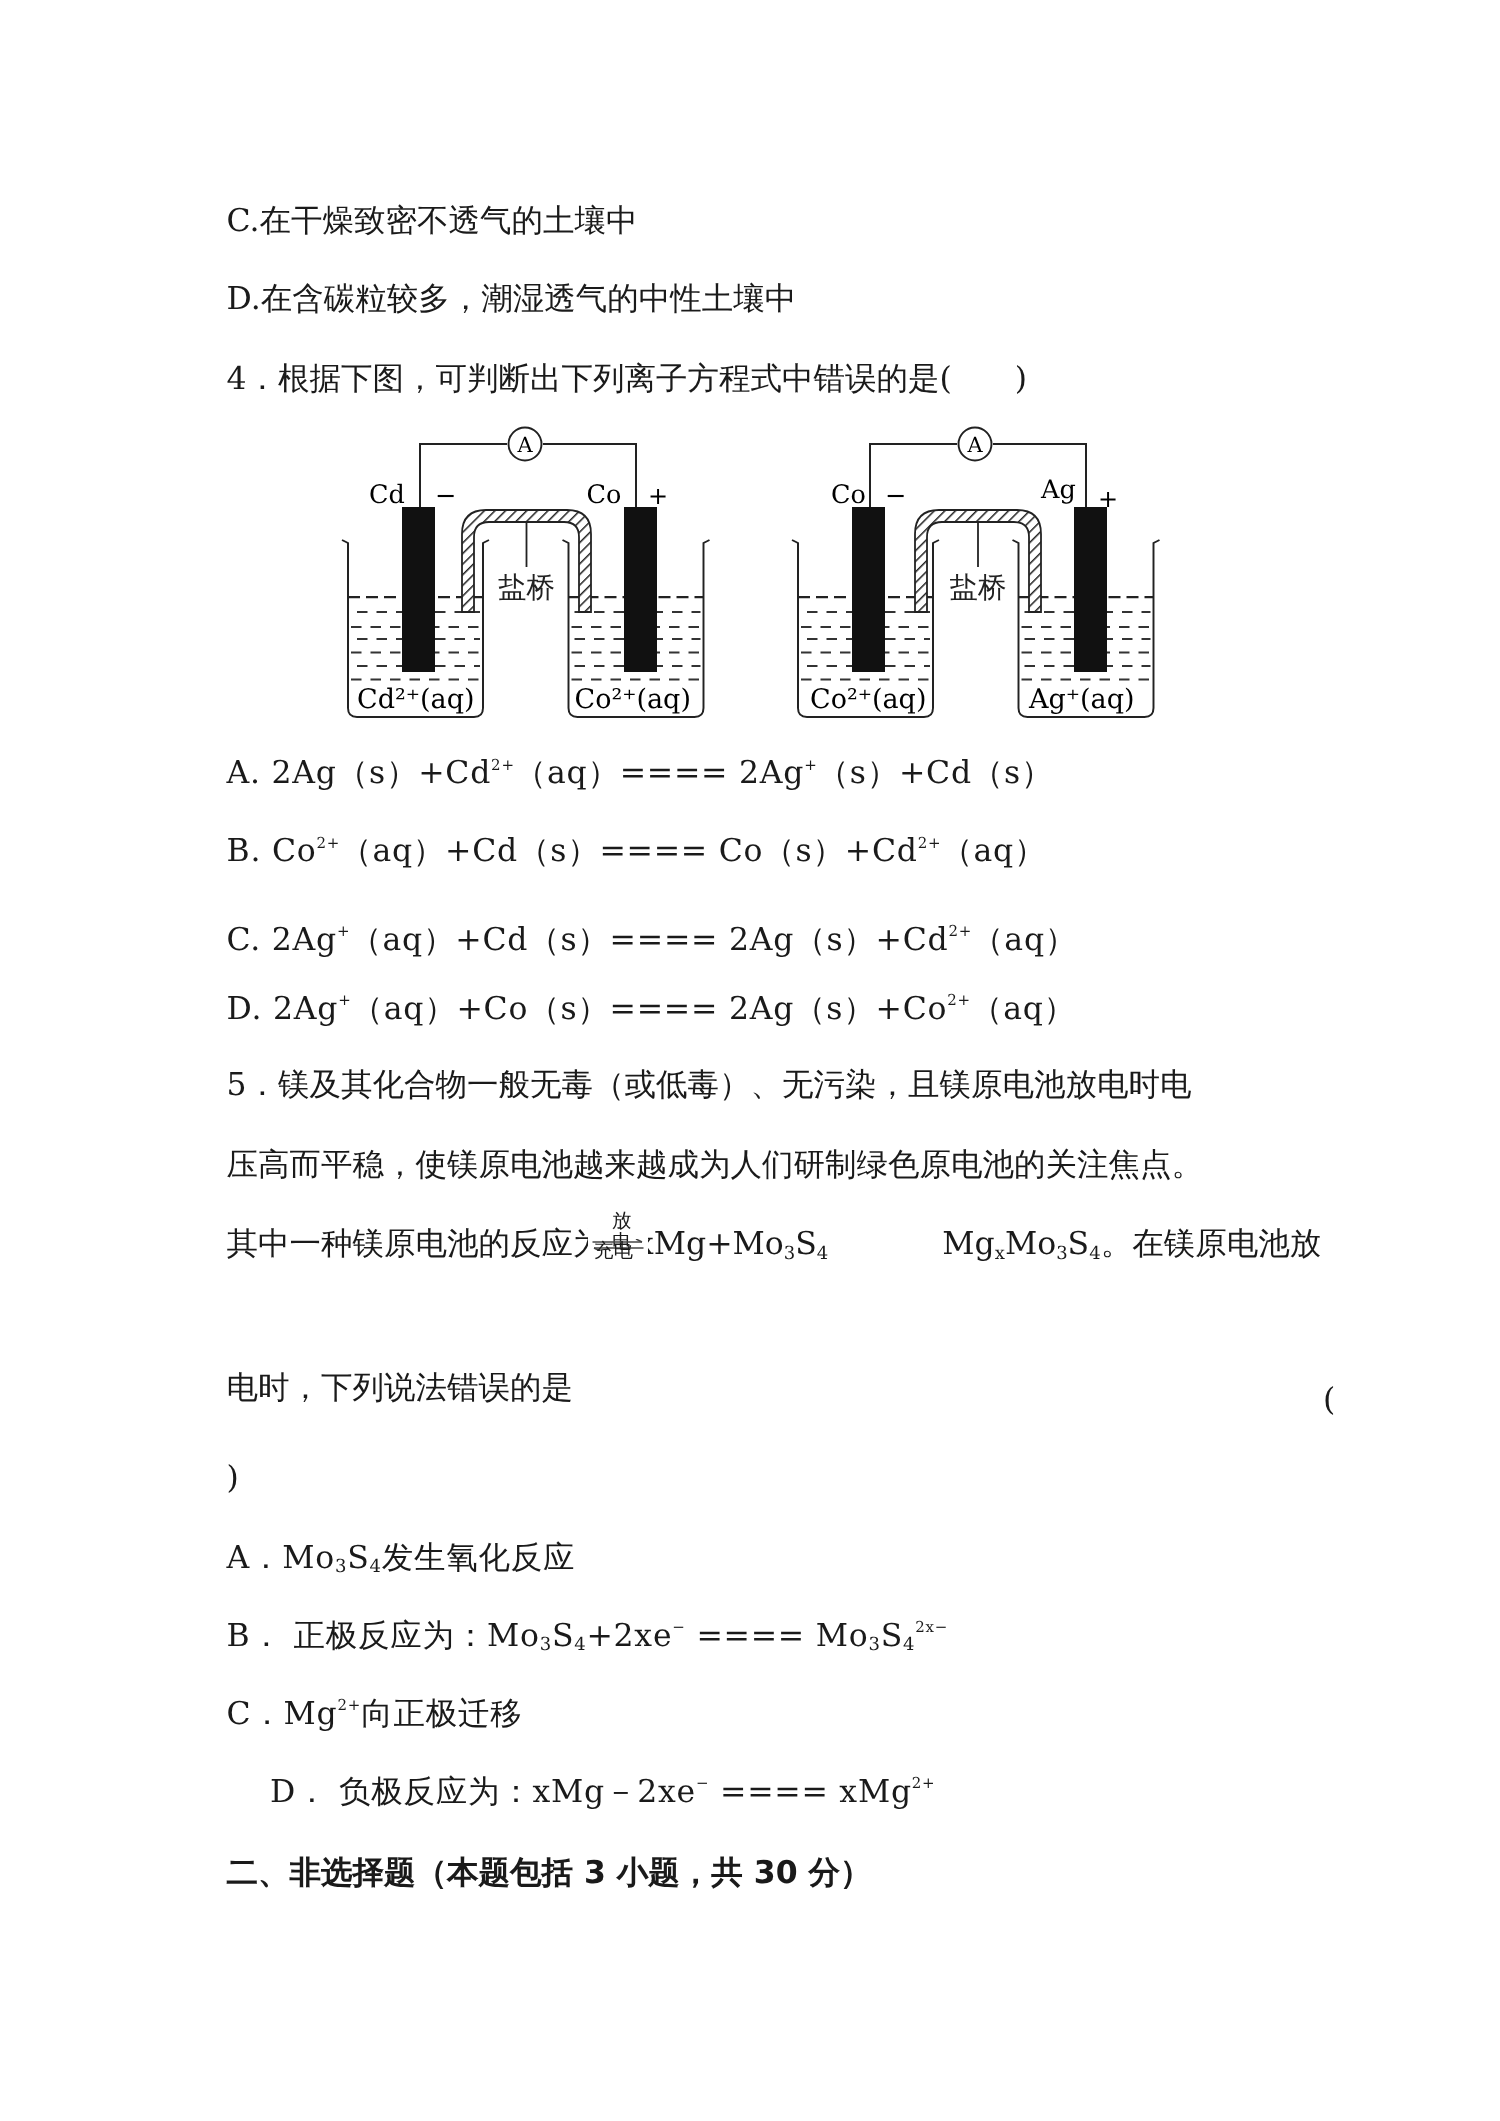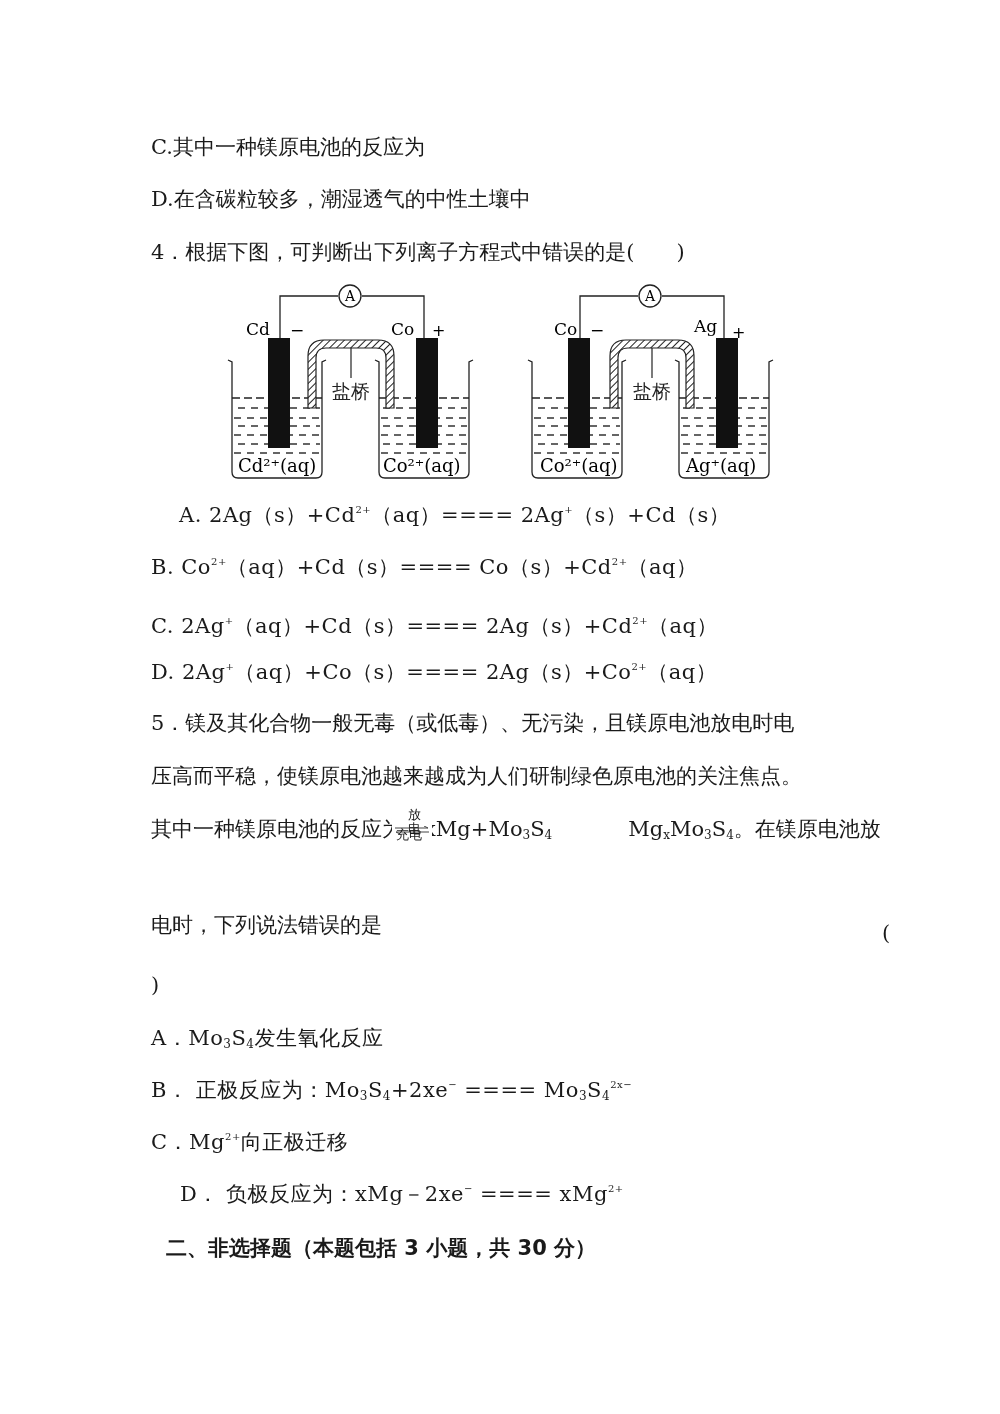--- a/index.html
+++ b/index.html
@@ -10,21 +10,21 @@
   sup { font-size: 10px; vertical-align: 9px; line-height: 0; }
   sub { font-size: 12px; vertical-align: -3px; line-height: 0; }
   .heading { font-family: "DejaVu Sans", "Liberation Sans", sans-serif; font-weight: bold; font-size: 21px; }
   .diagram { position: absolute; }
   .arrow-label { position: absolute; font-size: 13px; line-height: 14px; }
   .eq-arrows { position: absolute; width: 36px; height: 8px; }
 </style>
 </head>
 <body>
 
-<div class="line" style="top:132px;">C.其中一种镁原电池的反应为</div>
+<div class="line" style="top:132px;">C.在干燥致密不透气的土壤中</div>
 <div class="line" style="top:184px;">D.在含碳粒较多，潮湿透气的中性土壤中</div>
 
 <div class="line" style="top:237px;">4．根据下图，可判断出下列离子方程式中错误的是(　　)</div>
 
 <svg class="diagram" style="left:220px; top:280px;" width="570" height="205" viewBox="0 0 570 205">
   <defs>
     <pattern id="hatch" width="5" height="5" patternUnits="userSpaceOnUse" patternTransform="rotate(45)">
       <rect width="5" height="5" fill="#fff"></rect>
       <line x1="0" y1="0" x2="0" y2="5" stroke="#222" stroke-width="2"></line>
     </pattern>
@@ -107,21 +107,21 @@
     <text x="34" y="55" font-size="17" font-family="DejaVu Serif, serif">Co</text>
     <text x="70" y="56" font-size="17" font-family="DejaVu Sans, sans-serif">−</text>
     <text x="174" y="52" font-size="17" font-family="DejaVu Serif, serif">Ag</text>
     <text x="212" y="58" font-size="16" font-family="DejaVu Sans, sans-serif">+</text>
     <text x="132" y="118" text-anchor="middle" font-size="19" font-family="DejaVu Sans, sans-serif" fill="#222">盐桥</text>
     <text x="20" y="192" font-size="18" font-family="DejaVu Serif, serif">Co²⁺(aq)</text>
     <text x="166" y="192" font-size="18" font-family="DejaVu Serif, serif">Ag⁺(aq)</text>
   </g>
 </svg>
 
-<div class="line opt" style="top:500px;margin-left:28px;">
+<div class="line opt" style="top:500px;">
   <span>A.</span> <span>2Ag（s）+Cd</span><sup>2+</sup><span>（aq）==== 2Ag</span><sup>+</sup><span>（s）+Cd（s）</span>
 </div>
 <div class="line opt" style="top:552px;">
   <span>B.</span> <span>Co</span><sup>2+</sup><span>（aq）+Cd（s）==== Co（s）+Cd</span><sup>2+</sup><span>（aq）</span>
 </div>
 <div class="line opt" style="top:611px;">
   <span>C.</span> <span>2Ag</span><sup>+</sup><span>（aq）+Cd（s）==== 2Ag（s）+Cd</span><sup>2+</sup><span>（aq）</span>
 </div>
 <div class="line opt" style="top:657px;">
   <span>D.</span> <span>2Ag</span><sup>+</sup><span>（aq）+Co（s）==== 2Ag（s）+Co</span><sup>2+</sup><span>（aq）</span>
@@ -153,13 +153,13 @@
 <div class="line opt" style="top:1075px;">
   <span>B．</span> <span>正极反应为：Mo</span><sub>3</sub><span>S</span><sub>4</sub><span>+2xe</span><sup>−</sup><span> ==== Mo</span><sub>3</sub><span>S</span><sub>4</sub><sup>2x−</sup>
 </div>
 <div class="line opt" style="top:1127px;">
   <span>C．</span><span>Mg</span><sup>2+</sup><span>向正极迁移</span>
 </div>
 <div class="line opt" style="top:1179px;margin-left:29px;">
   <span>D．</span> <span>负极反应为：xMg－2xe</span><sup>−</sup><span> ==== xMg</span><sup>2+</sup>
 </div>
 
-<div class="line heading" style="top:1233px;margin-left:15px;">二、非选择题（本题包括 3 小题，共 30 分）</div>
+<div class="line heading" style="top:1233px;">二、非选择题（本题包括 3 小题，共 30 分）</div>
 
 </body></html>

